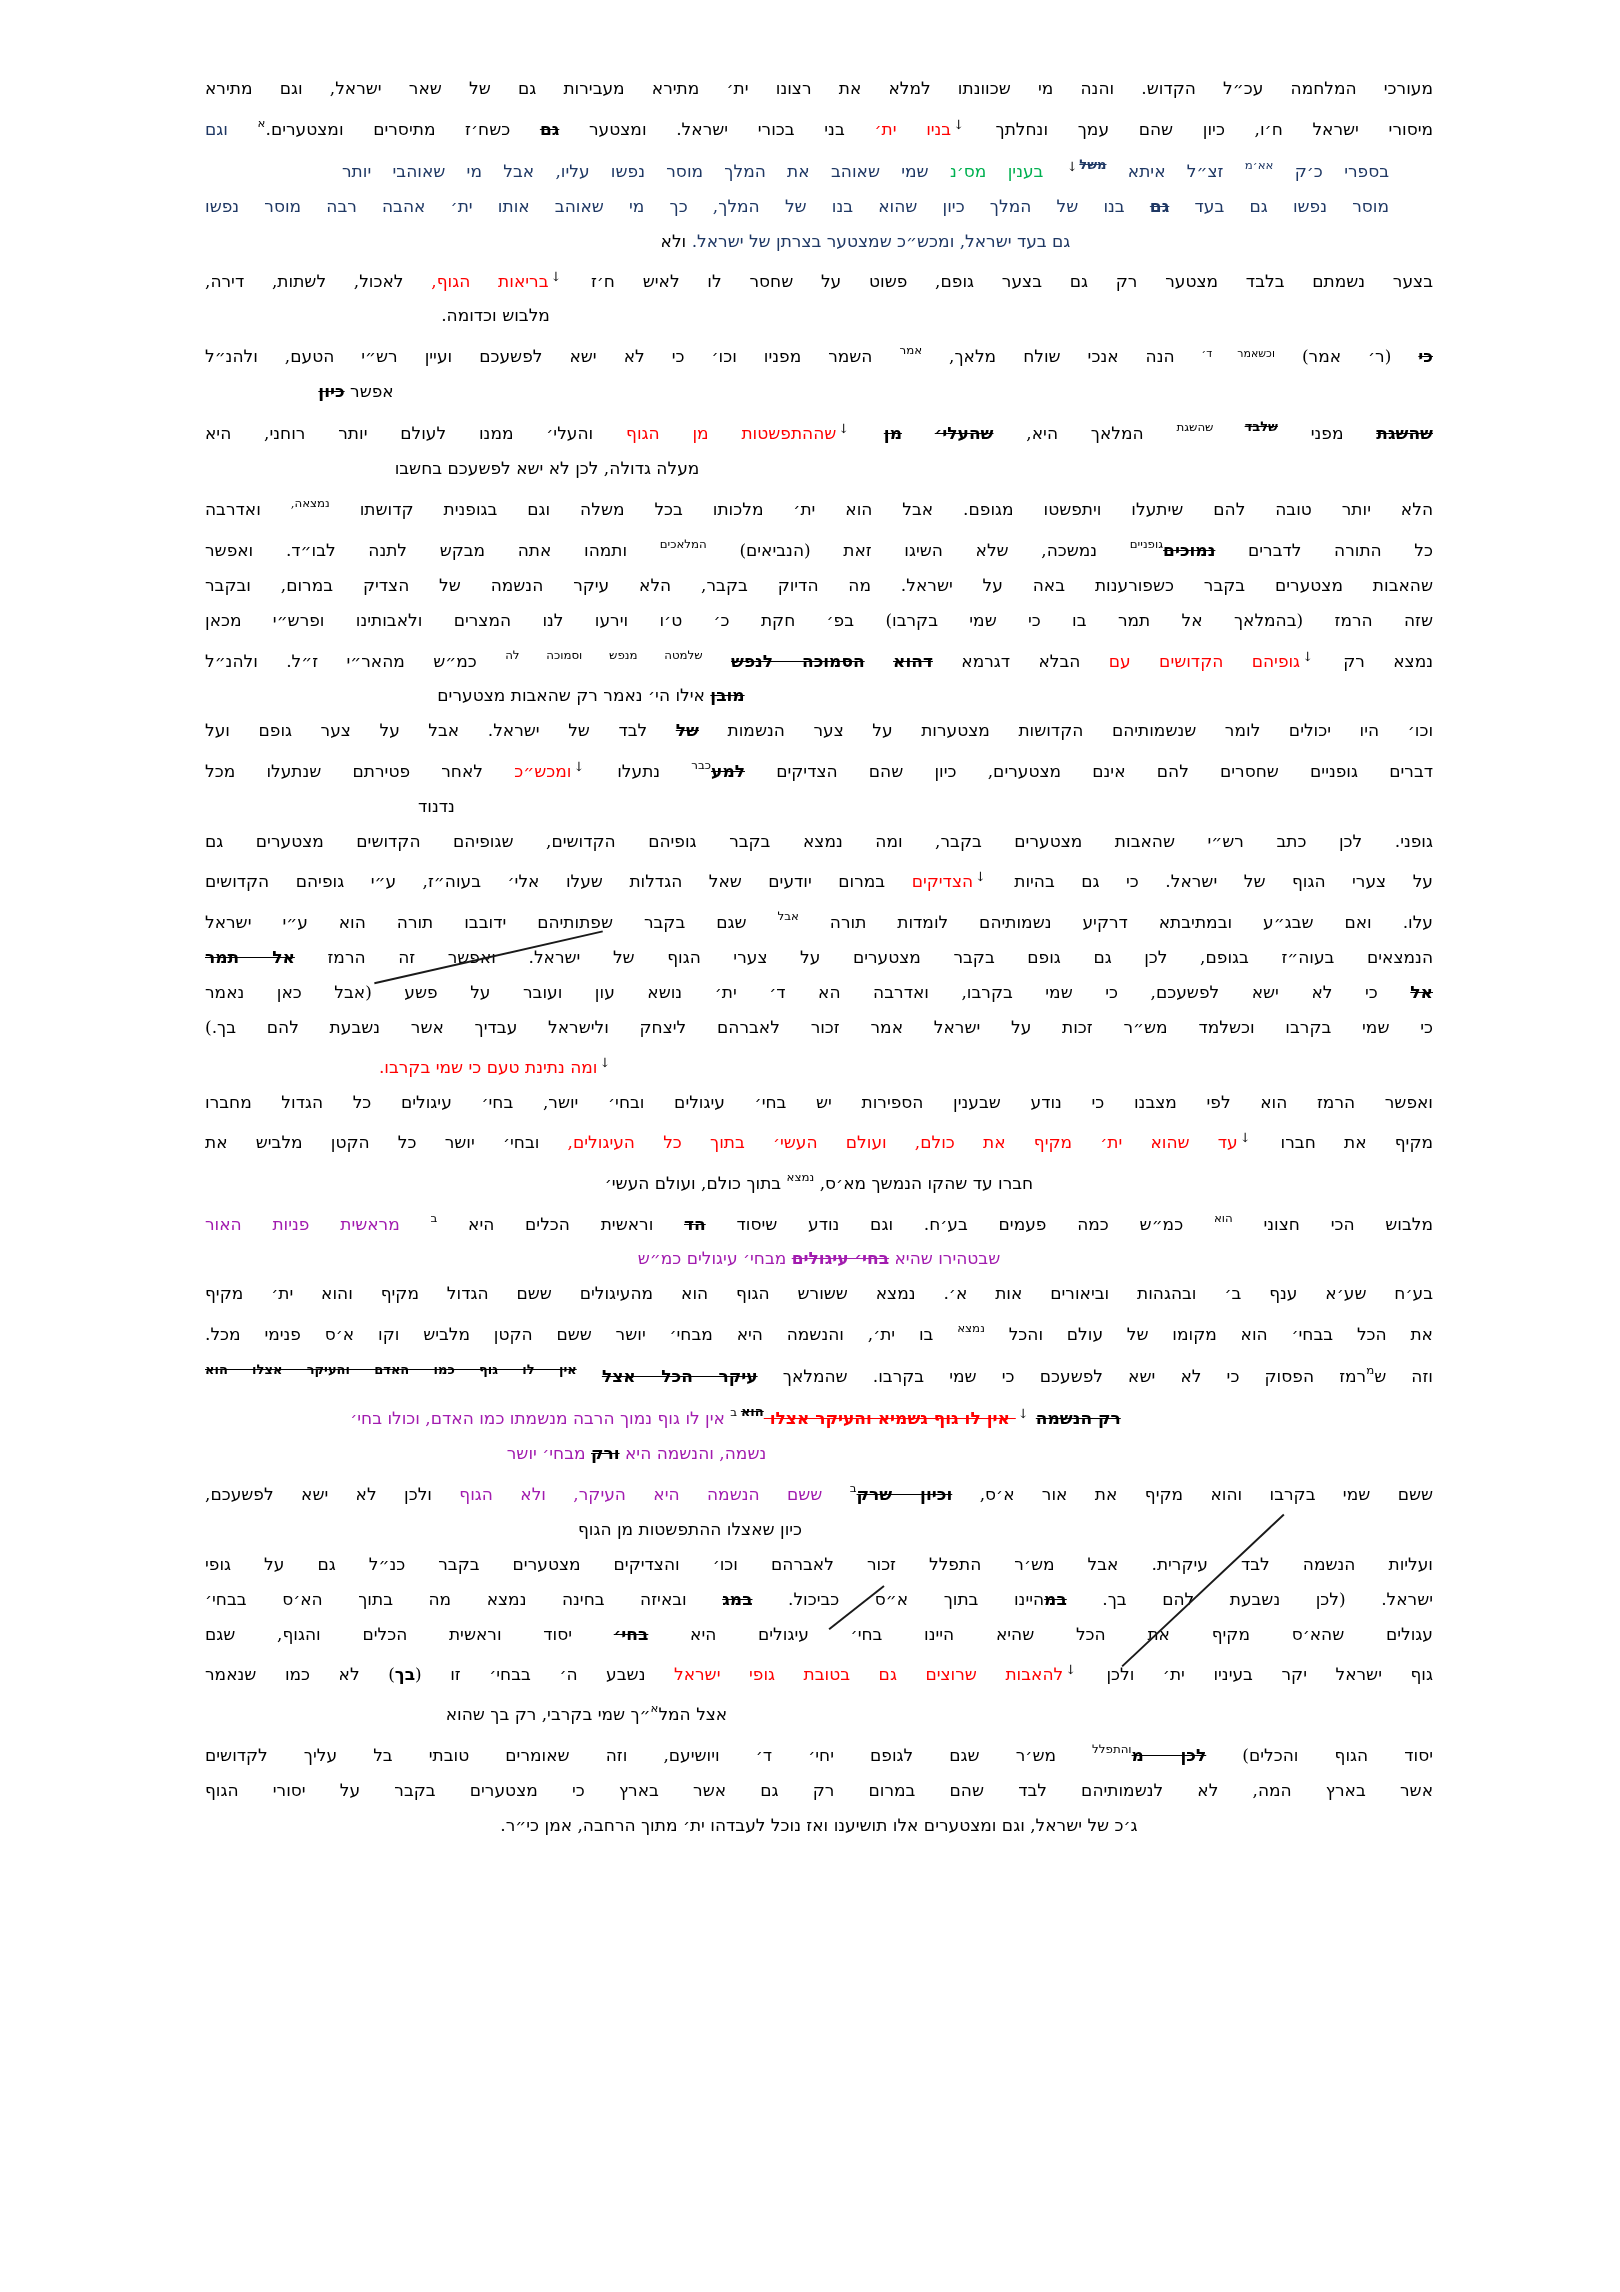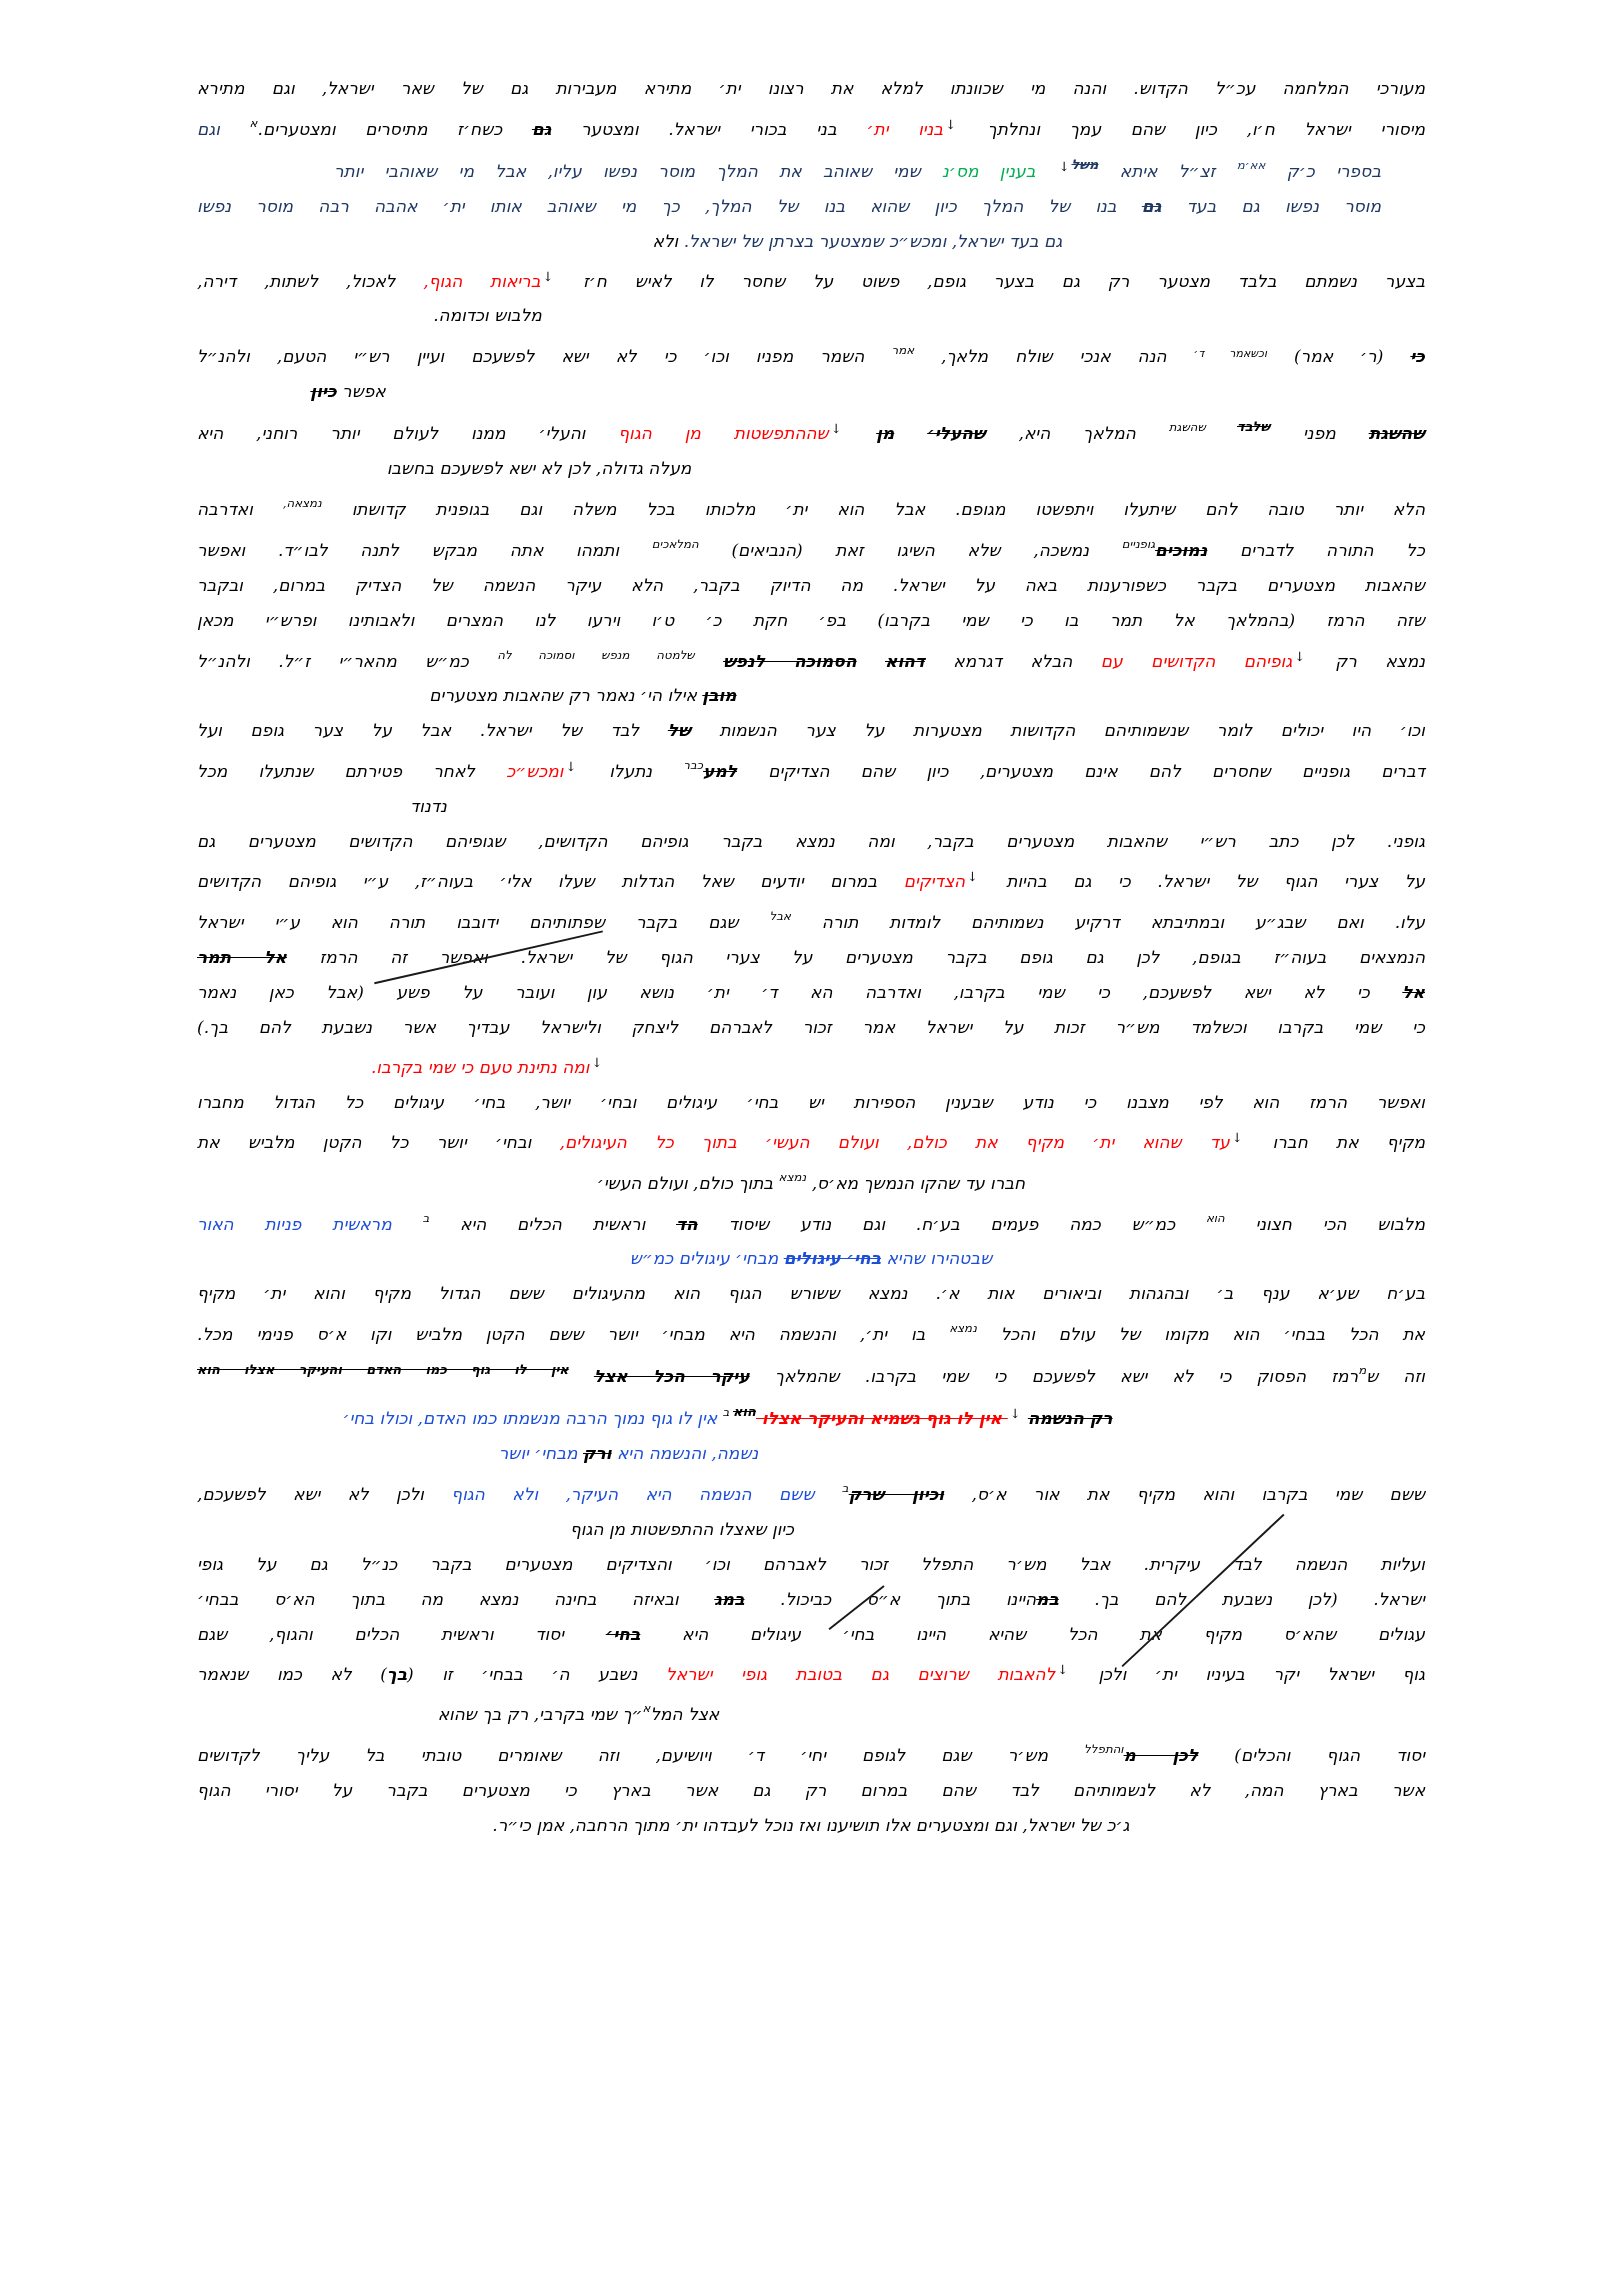--- a/index.html
+++ b/index.html
@@ -5,44 +5,43 @@
   html,body{margin:0;padding:0;}
   body{
     width:1620px;height:2293px;
     background:#ffffff;
     font-family:"DejaVu Serif","DejaVu Sans",serif;
     position:relative;
     overflow:hidden;
   }
   #doc{
     position:absolute;
-    left:197px;top:71px;
+    left:205px;top:71px;
     width:1228px;
     direction:rtl;
     color:#000000;
-    font-style:italic;
   }
   .line{
     line-height:35px;
     min-height:35px;
     font-size:17px;
     white-space:normal;
   }
   .align-justify{text-align:justify;text-align-last:justify;}
   .align-right{text-align:center;}
   .seg{text-decoration-thickness:1.6px;}
   .strike{text-decoration:line-through;font-weight:600;}
   .sup{font-size:11.8px;vertical-align:7.8px;}
   .supstrike{font-size:13px;vertical-align:7.8px;text-decoration:line-through;font-weight:600;}
   .raised{font-size:11px;vertical-align:4.9px;}
   .arrow{font-size:12.7px;vertical-align:5.9px;padding:0 2px;}
   .bold{font-weight:bold;}
   .c-red{color:#FF0000;}
   .c-navy{color:#1F3864;}
-  .c-blue{color:#1d4ed8;}
+  .c-blue{color:#a21caf;}
   .c-green{color:#00B050;}
   #slash-overlay{
     position:absolute;left:0;top:0;width:1620px;height:2293px;
     pointer-events:none;
   }
 </style>
 </head>
 <body>
 
 <div id="doc">

